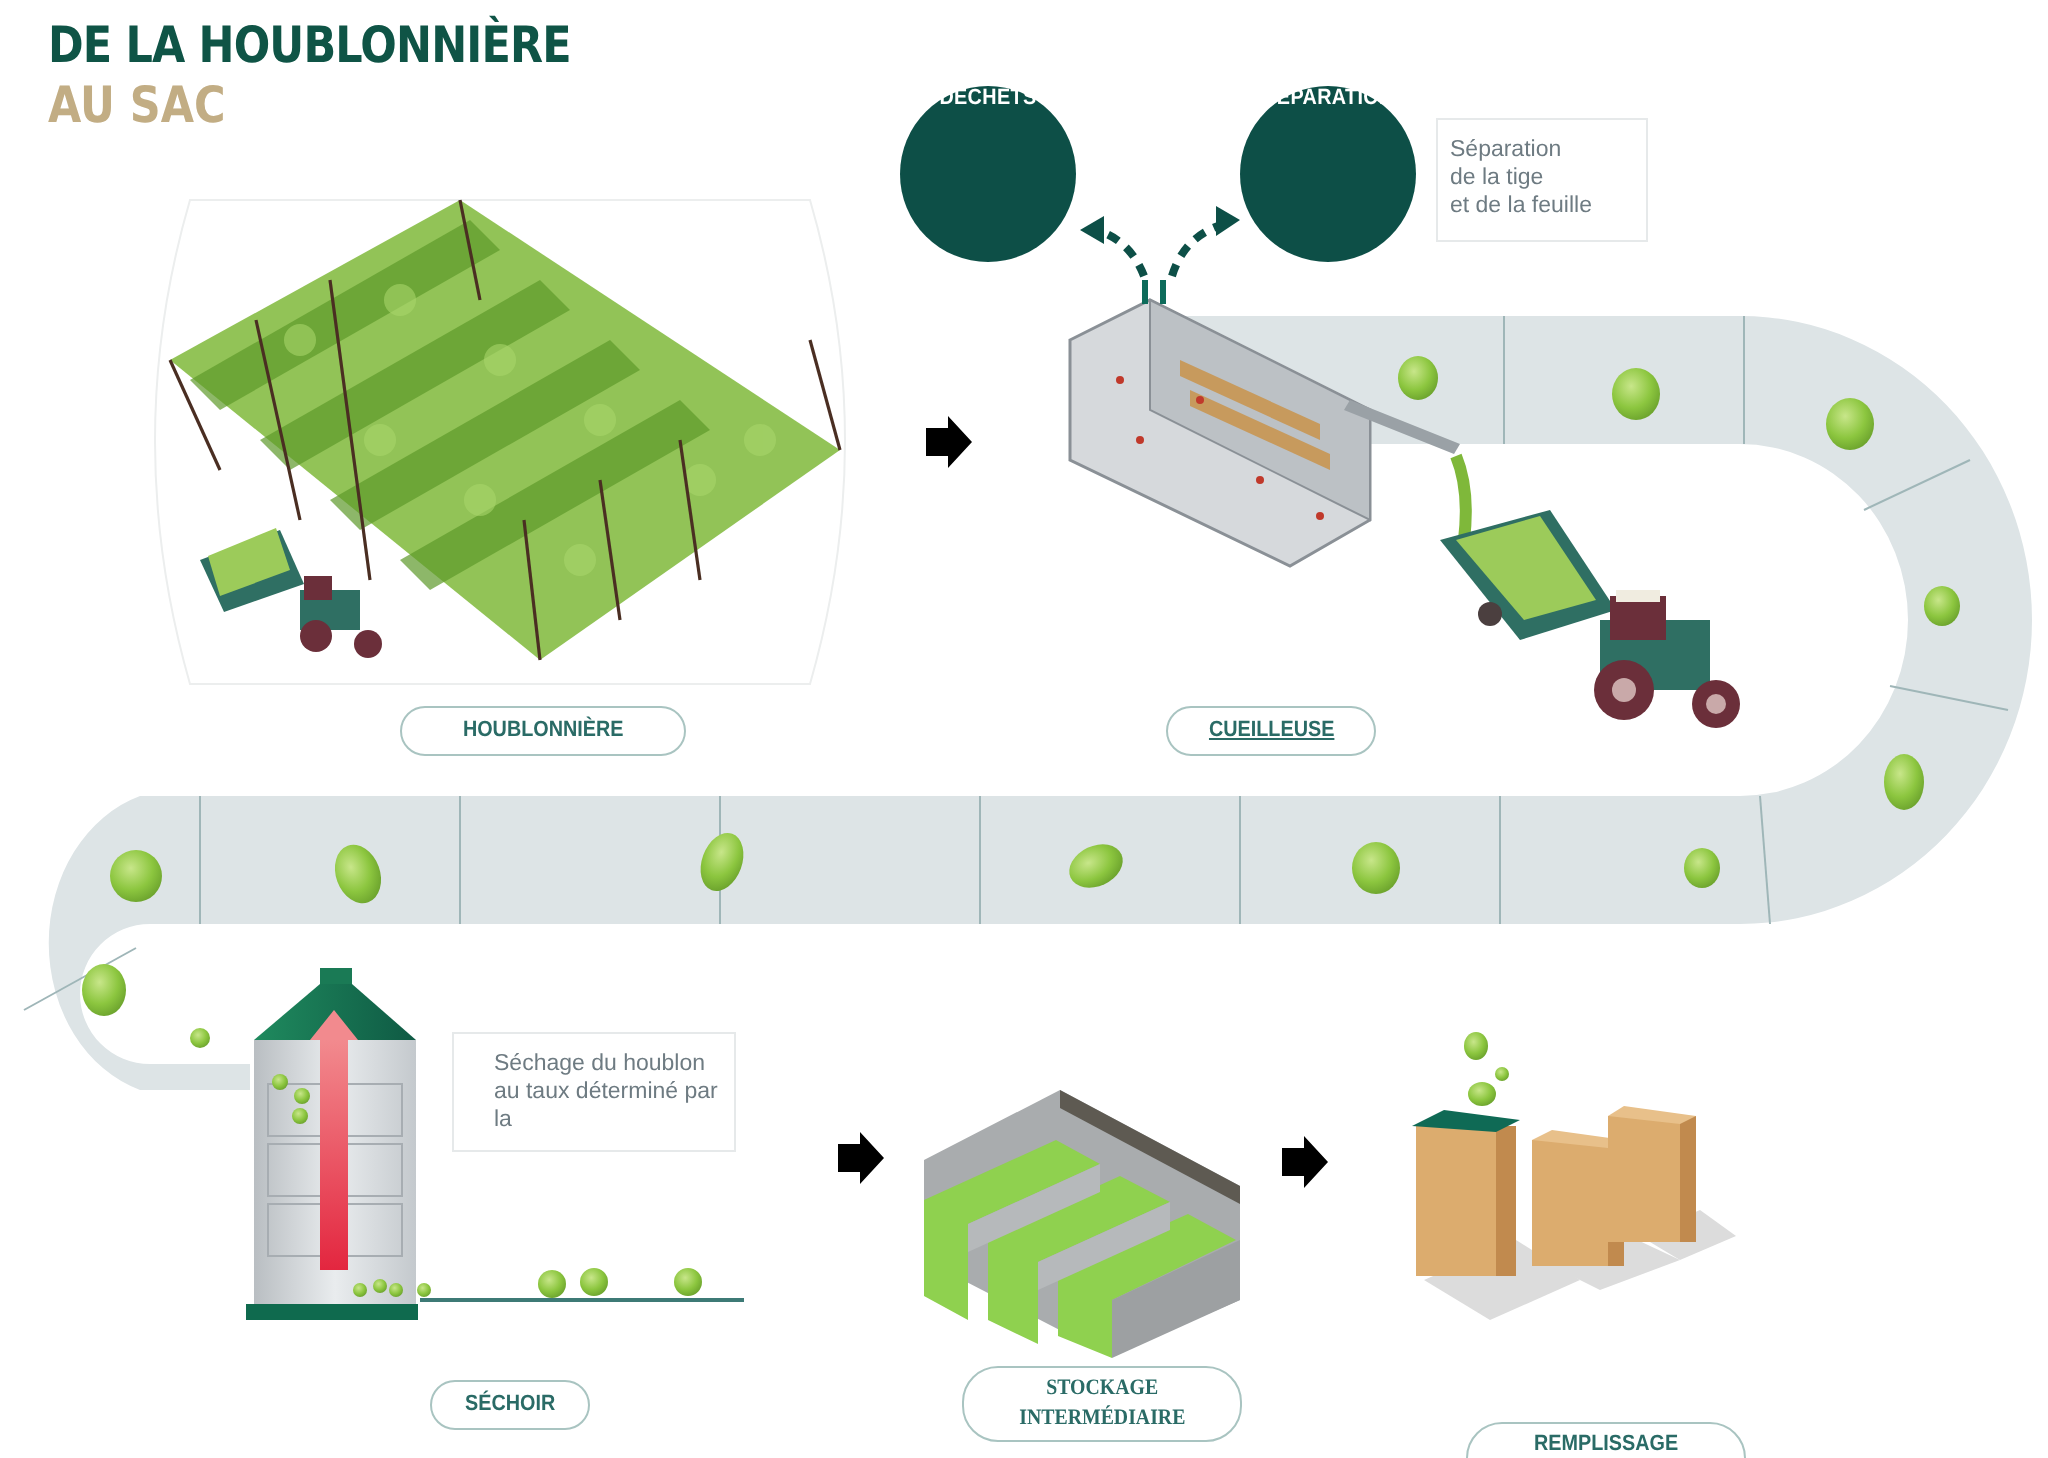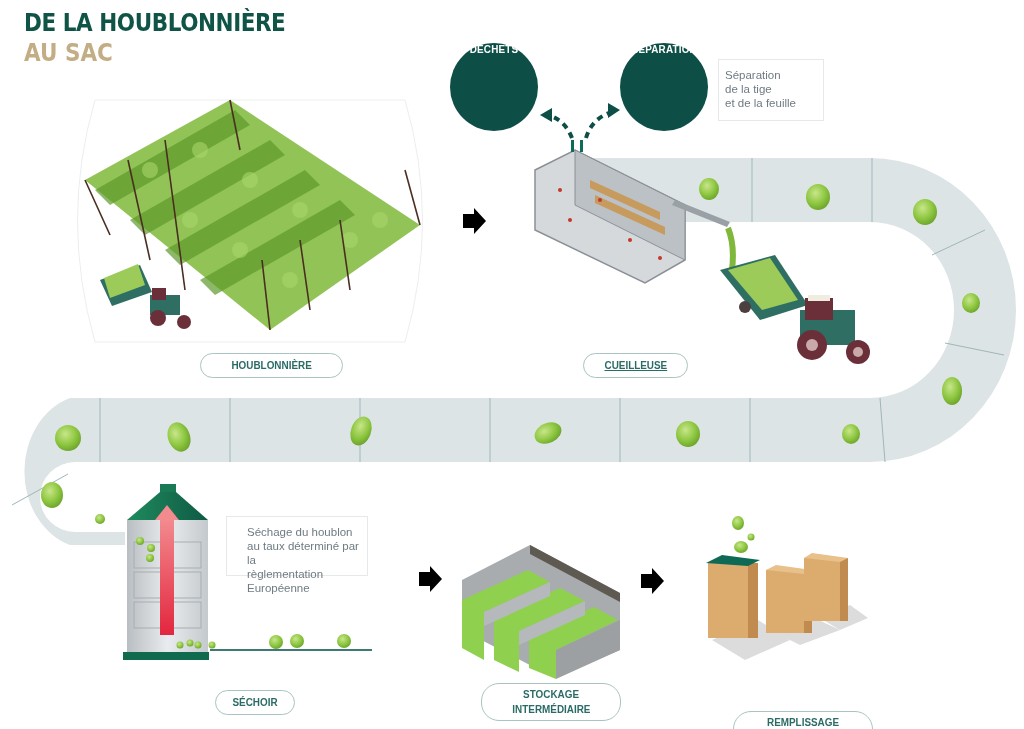--- a/index.html
+++ b/index.html
@@ -228,38 +228,37 @@
 
 <div class="abs note" style="left:718px; top:59px; width:106px; height:62px; padding-top:8px;">
   <div>Séparation</div>
   <div>de la tige</div>
   <div>et de la feuille</div>
 </div>
 
 <div class="abs note" style="left:226px; top:516px; width:142px; height:60px;padding-left:20px;">
   <div>Séchage du houblon</div>
   <div>au taux déterminé par la</div>
-  <div>règlementation Européenne</div>
 </div>
 
 <svg width="1024" height="729" viewBox="0 0 1024 729" style="pointer-events:none;">
   <polygon points="463,214 474,214 474,208 486,221 474,234 474,228 463,228" fill="#000"></polygon>
   <polygon points="419,572 430,572 430,566 442,579 430,592 430,586 419,586" fill="#000"></polygon>
   <polygon points="641,574 652,574 652,568 664,581 652,594 652,588 641,588" fill="#000"></polygon>
 </svg>
 
 <div class="abs pill" style="left:200px; top:353px; width:143px; height:25px;">
   <span>HOUBLONNIÈRE</span>
 </div>
 <div class="abs pill" style="left:583px; top:353px; width:105px; height:25px;text-decoration:underline;">
   <span>CUEILLEUSE</span>
 </div>
 <div class="abs pill" style="left:215px; top:690px; width:80px; height:25px;">
   <span>SÉCHOIR</span>
 </div>
-<div class="abs pill" style="left:481px; top:683px; width:140px; height:38px; flex-direction:column;">
+<div class="abs pill" style="left:481px; top:683px; width:140px; height:38px; flex-direction:column;font-family:Liberation Serif, serif;">
   <span>STOCKAGE</span>
   <span>INTERMÉDIAIRE</span>
 </div>
 <div class="abs pill" style="left:733px; top:679px; width:140px; height:38px; flex-direction:column;margin-top:32px;">
   <span>REMPLISSAGE</span>
   <span>DU SAC</span>
 </div>
 
 </body></html>

